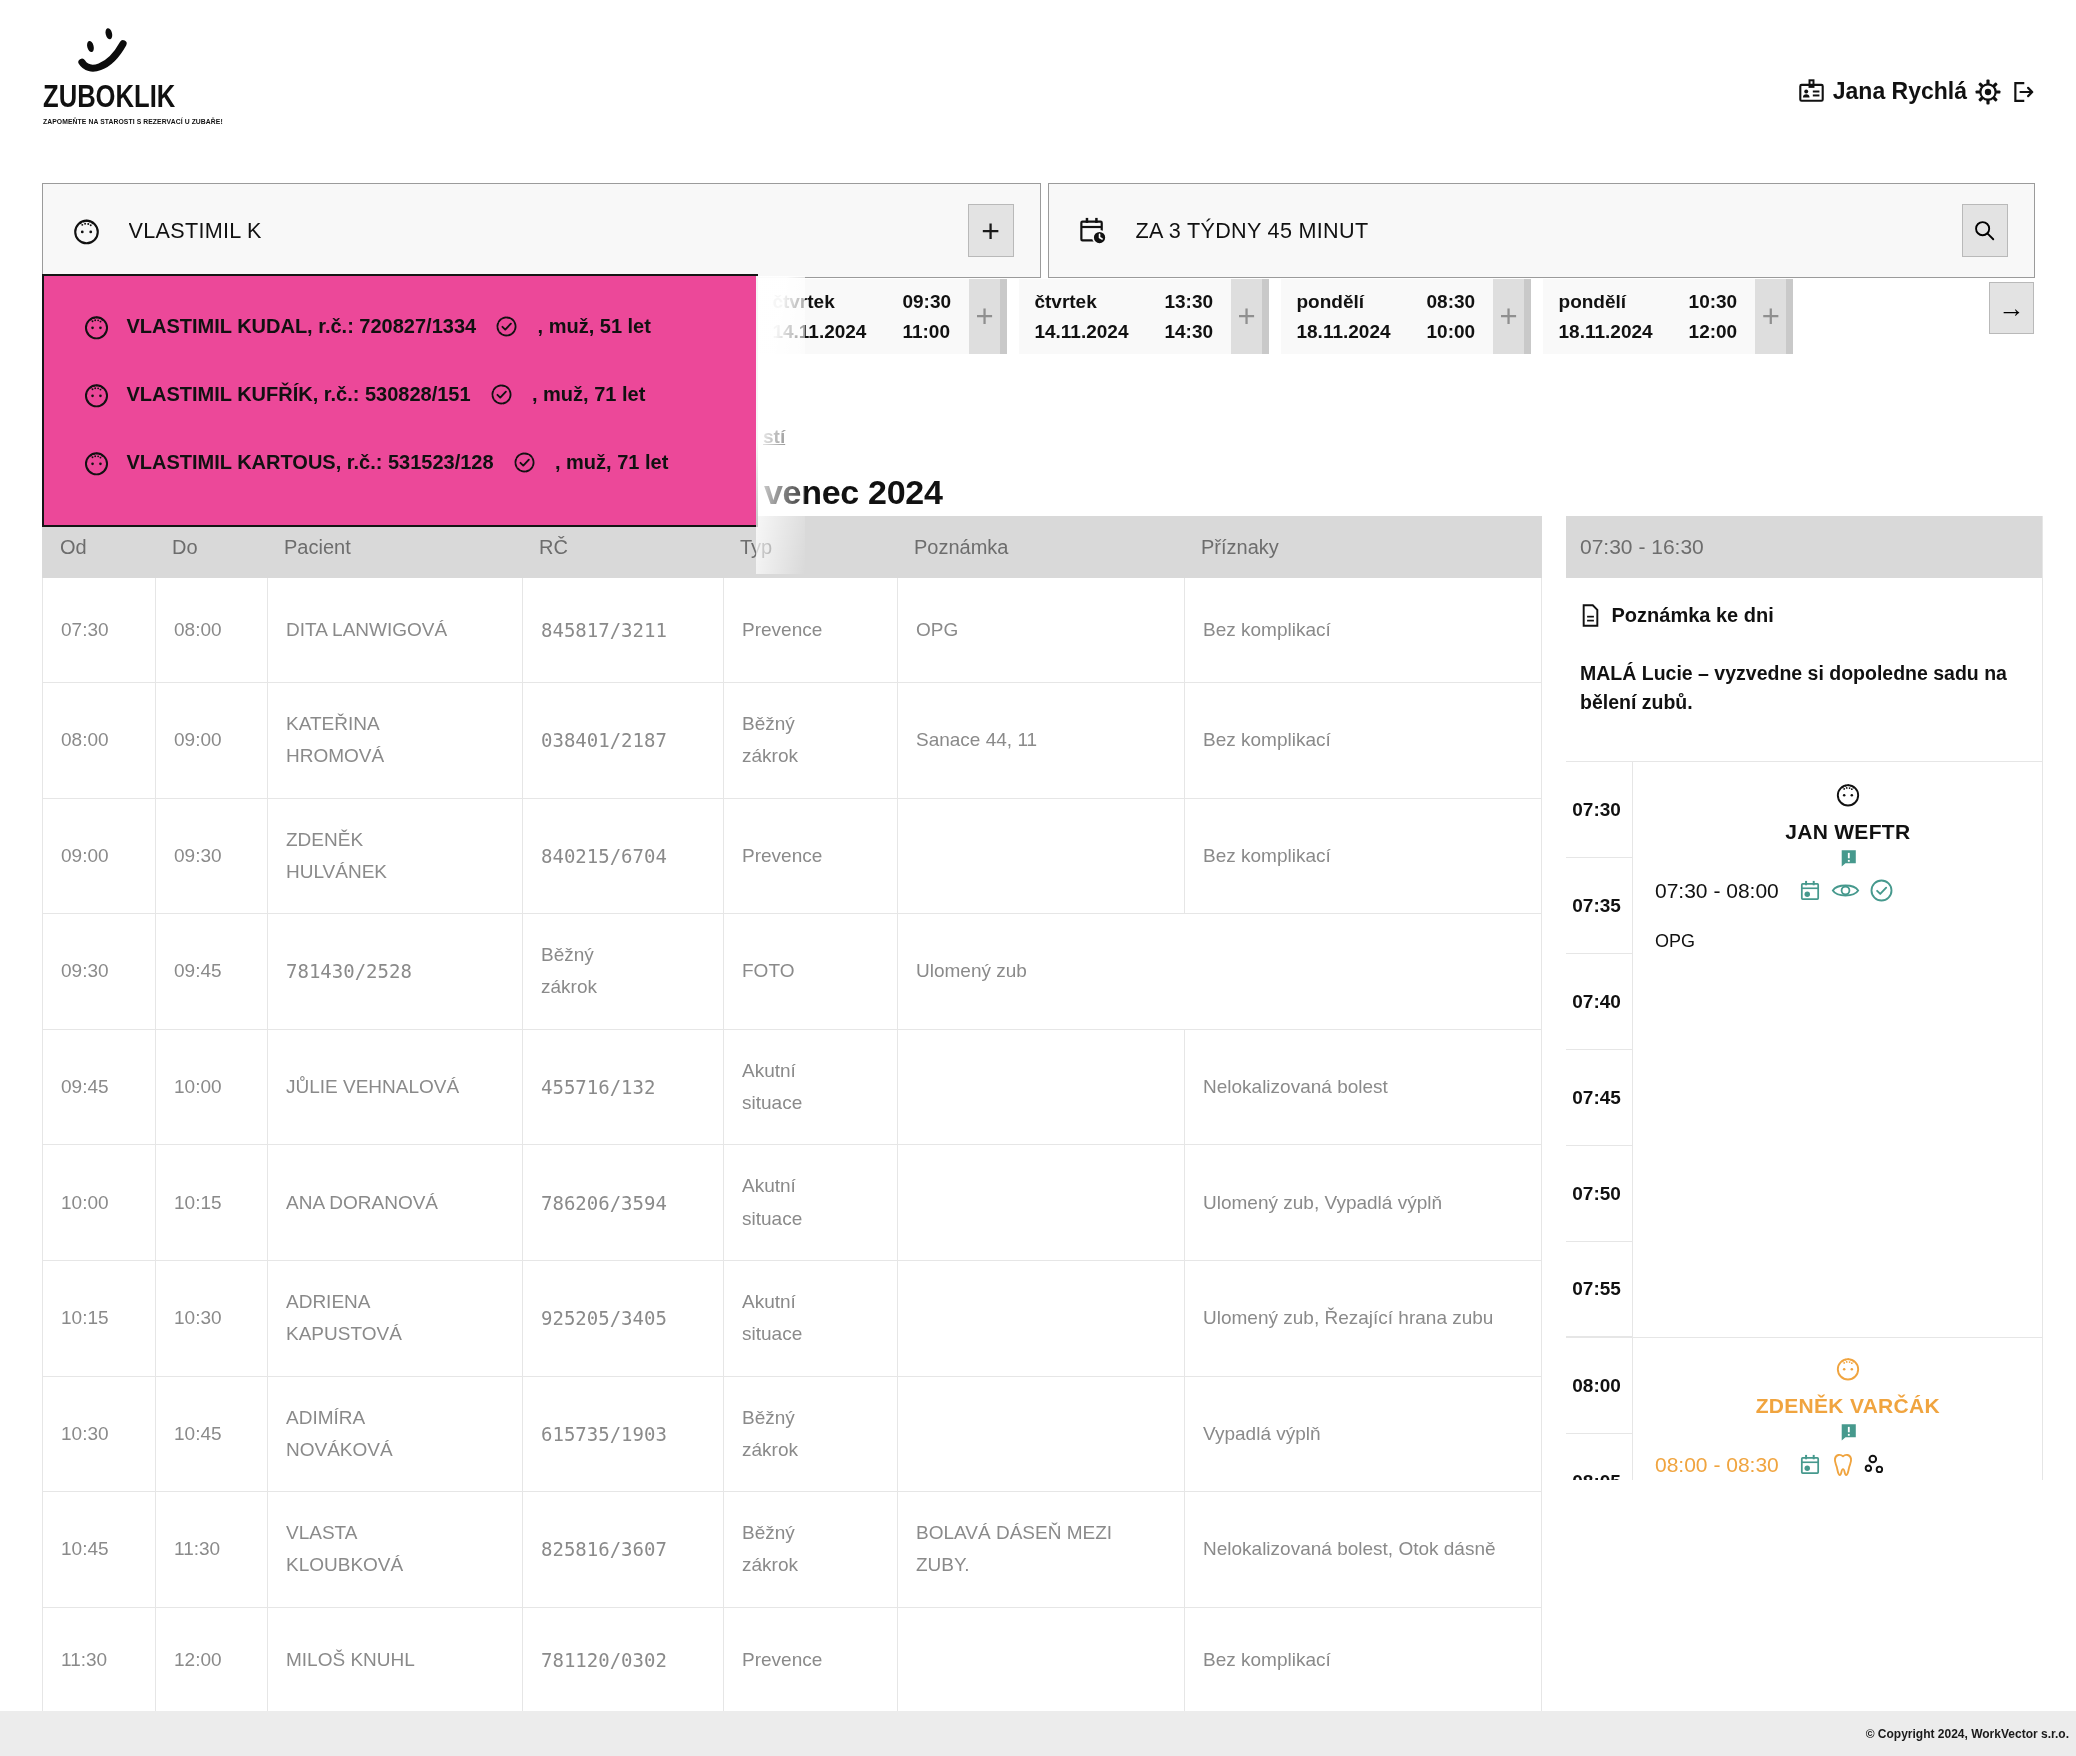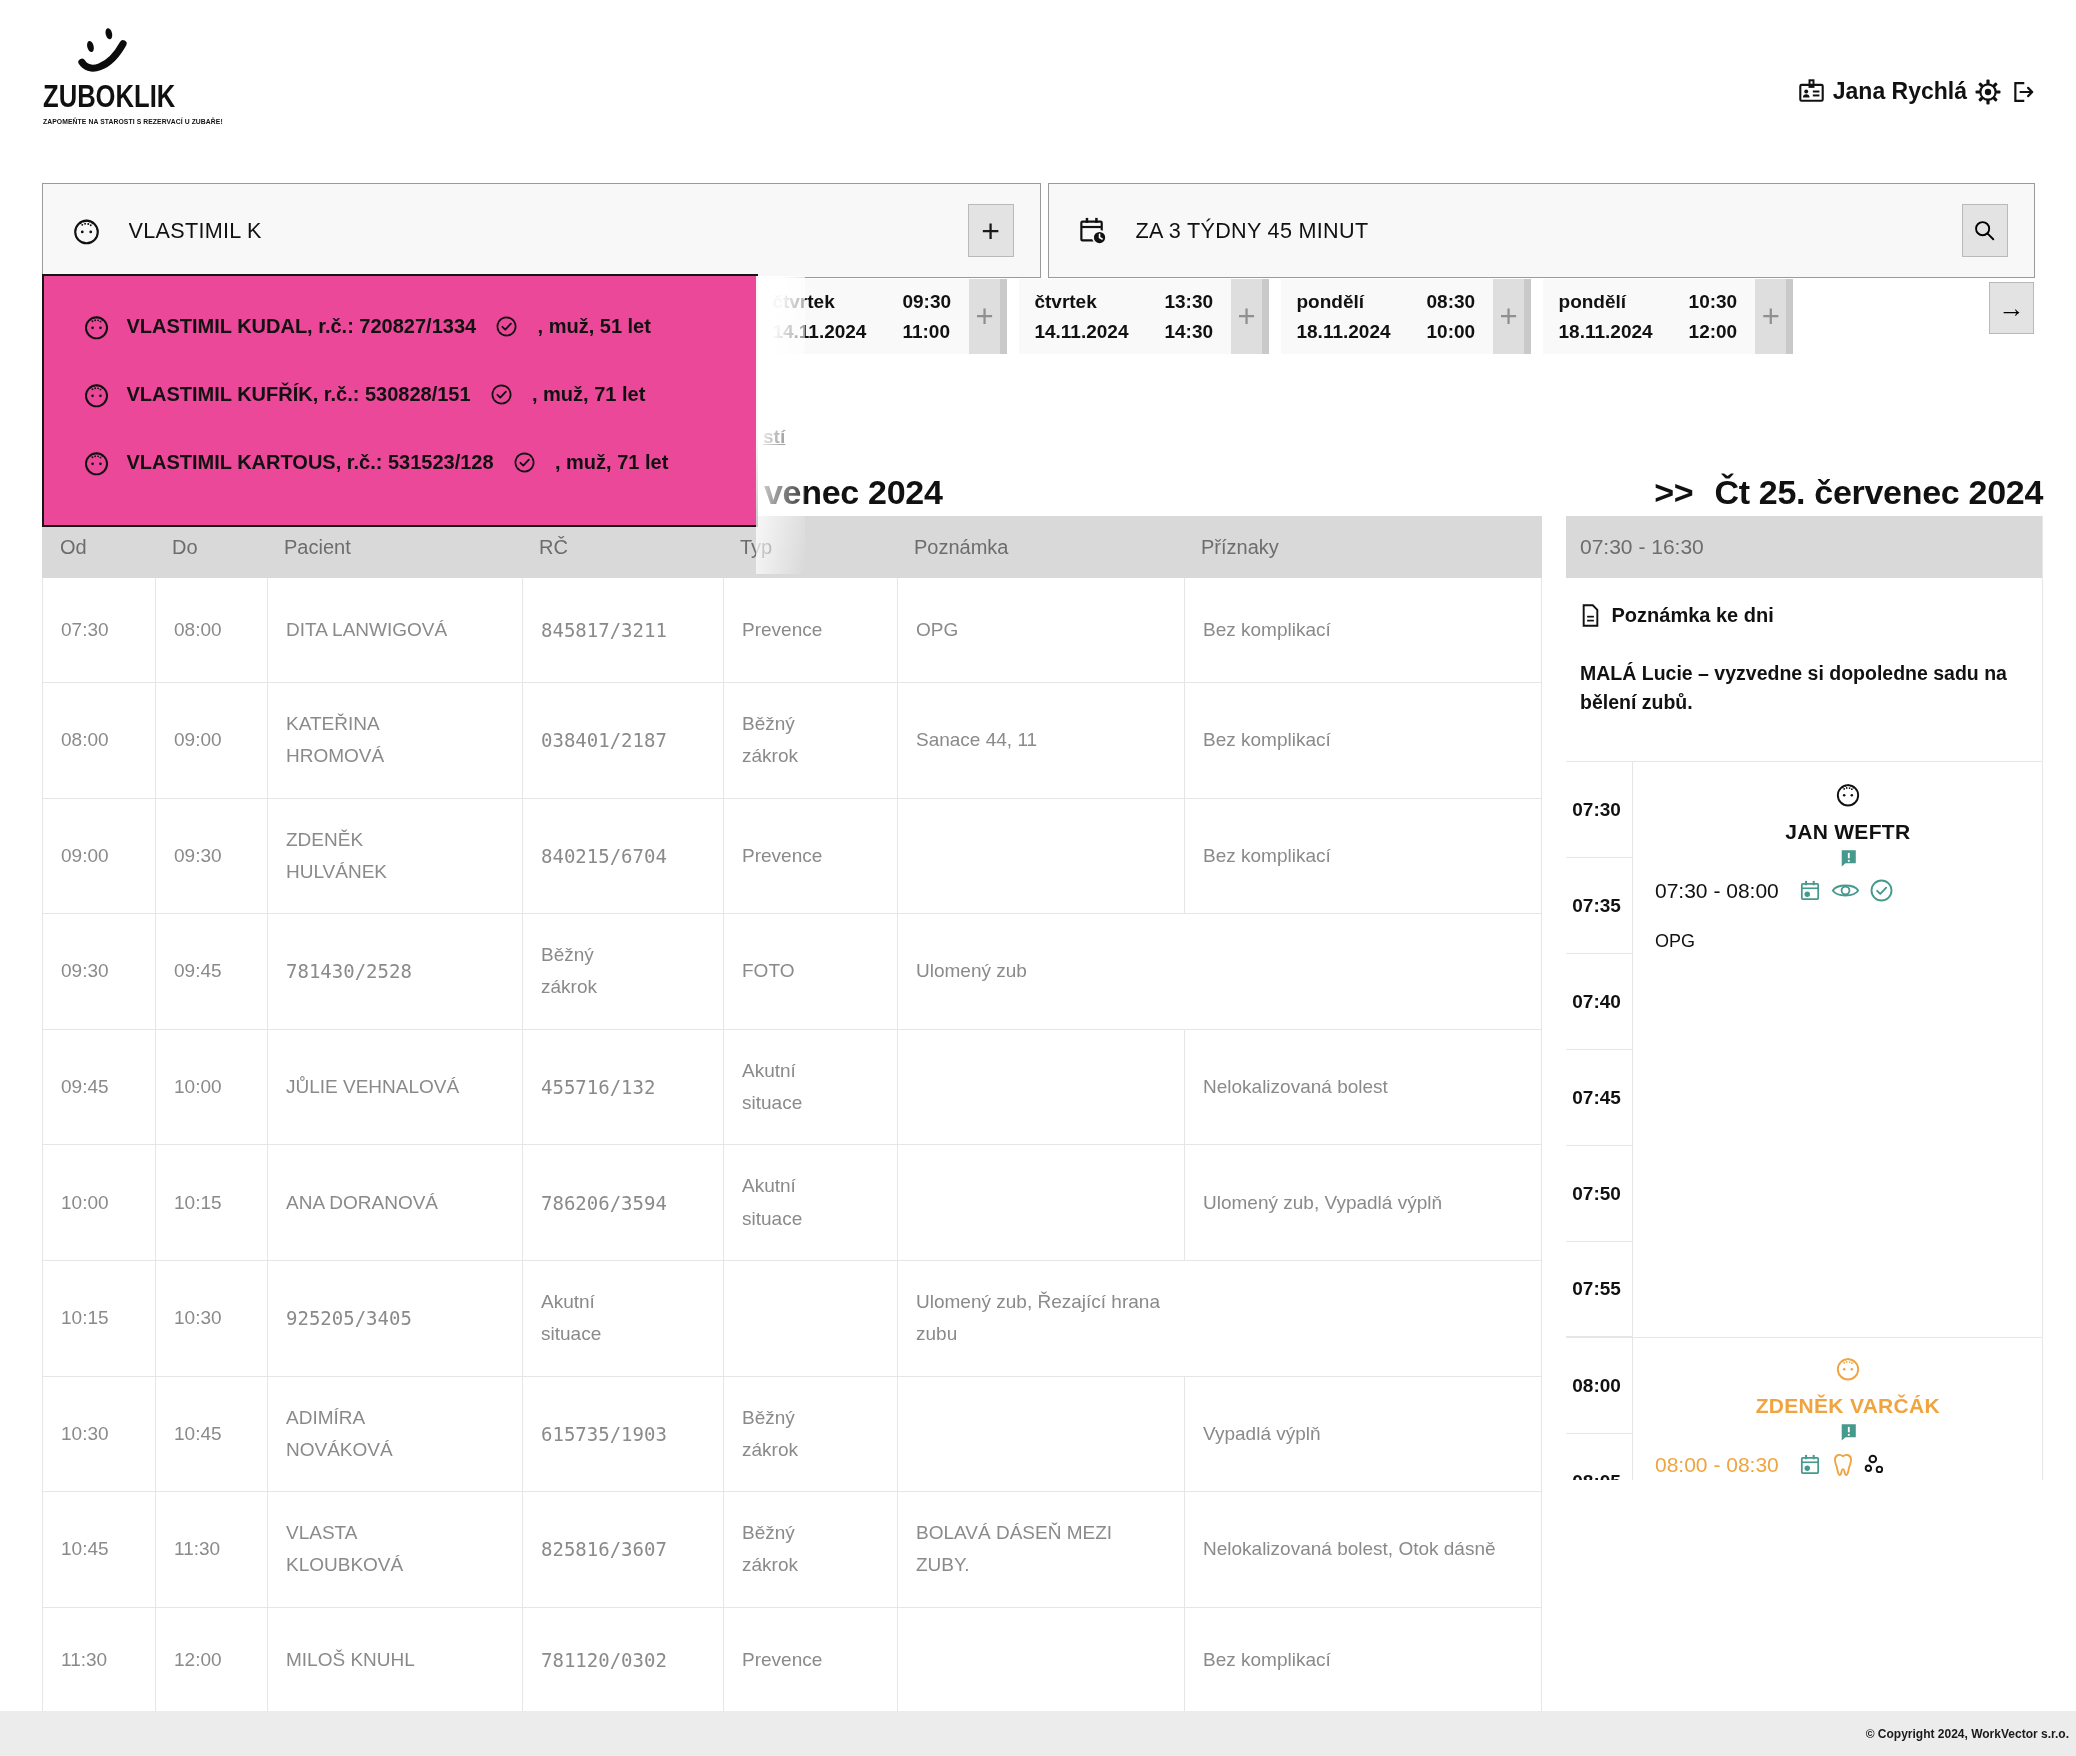--- a/index.html
+++ b/index.html
@@ -280,23 +280,20 @@
         <span class="t">18.11.2024</span>
         <span class="t">12:00</span>
       </div>
       <button class="chip-plus">+</button>
     </div>
   </div>
   <button class="chips-arrow">→</button>
 
   <span class="link-frag">stí</span>
   <div class="heading-left">venec 2024</div>
-  <div class="heading-right">
-    <span class="nav">&gt;&gt;</span><span>Čt 25. červenec 2024</span>
-  </div>
 
   <div class="dropdown">
     <div class="dd-item">
       <svg width="29" height="29" viewBox="0 0 42 42">
           <use href="#i-face"></use>
         </svg>
       <span class="txt">VLASTIMIL KUDAL, r.č.: 720827/1334</span>
       <svg class="dd-badge" width="25" height="25" viewBox="0 0 36 36">
           <use href="#i-badge"></use>
         </svg>
@@ -430,20 +427,23 @@
       <div class="tcell">
           <span class="w-poz"></span>
         </div>
       <div class="tcell">
           <span class="w-pri">Ulomený zub, Vypadlá výplň</span>
         </div>
     </div>
     <div class="trow">
       <div class="tcell">10:15</div>
       <div class="tcell">10:30</div>
+      <div class="tcell">
+          <span class="w-pac">ADRIENA KAPUSTOVÁ</span>
+        </div>
       <div class="tcell mono">925205/3405</div>
       <div class="tcell">
           <span class="w-typ">Akutní situace</span>
         </div>
       <div class="tcell">
           <span class="w-poz"></span>
         </div>
       <div class="tcell">
           <span class="w-pri">Ulomený zub, Řezající hrana zubu</span>
         </div>

